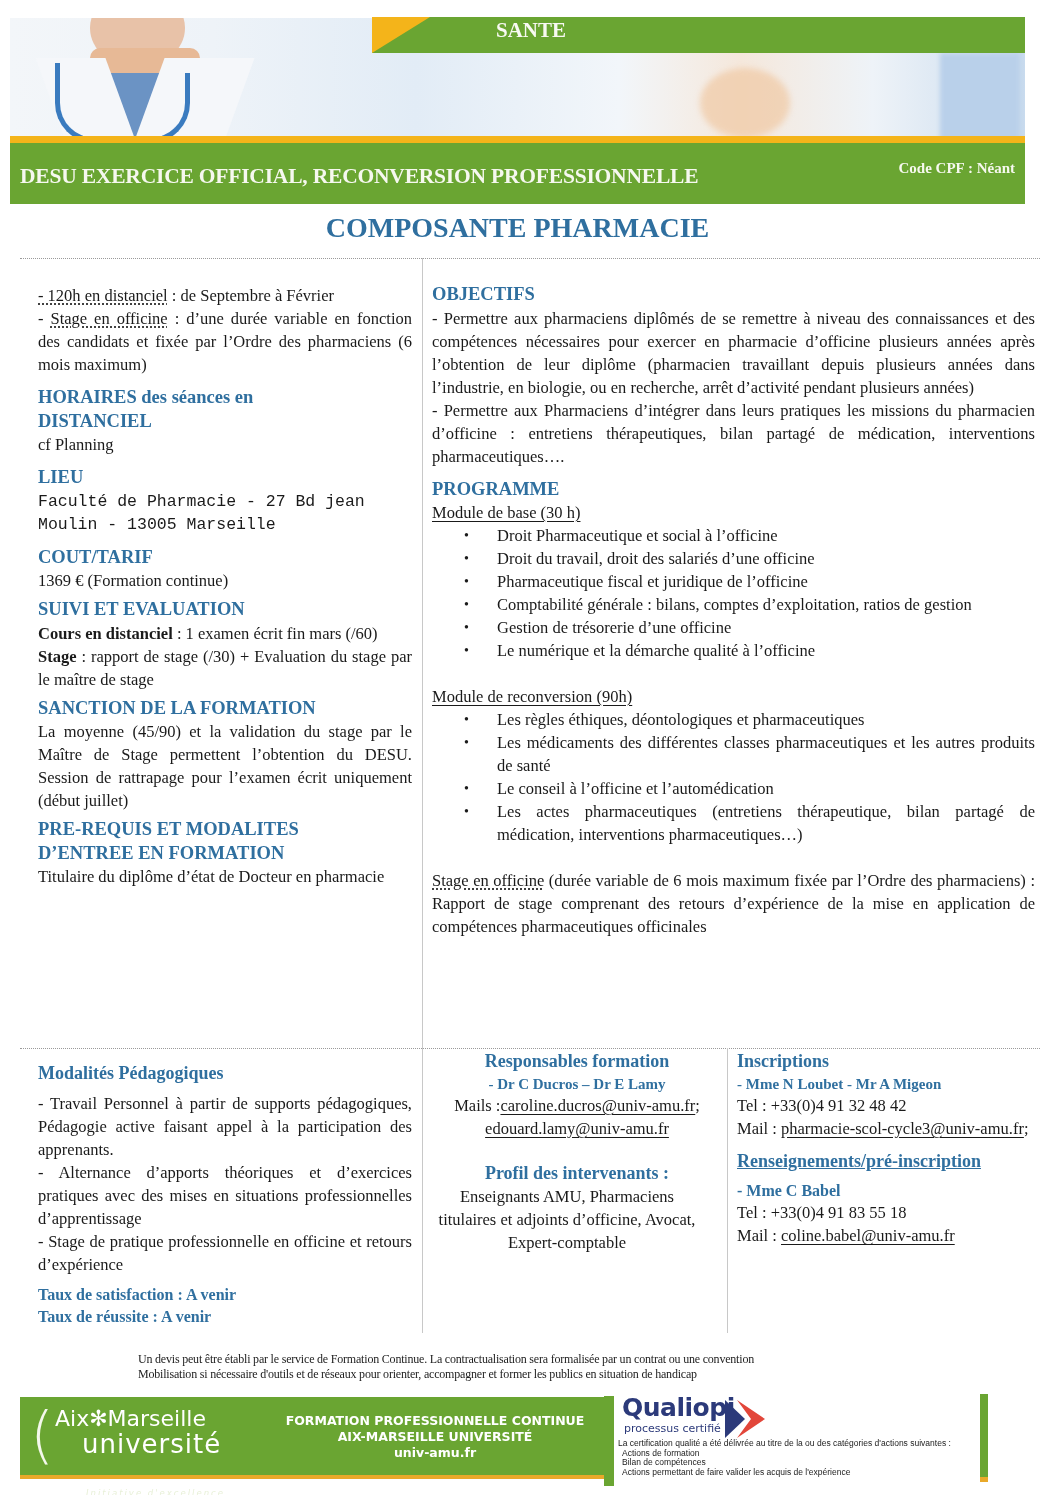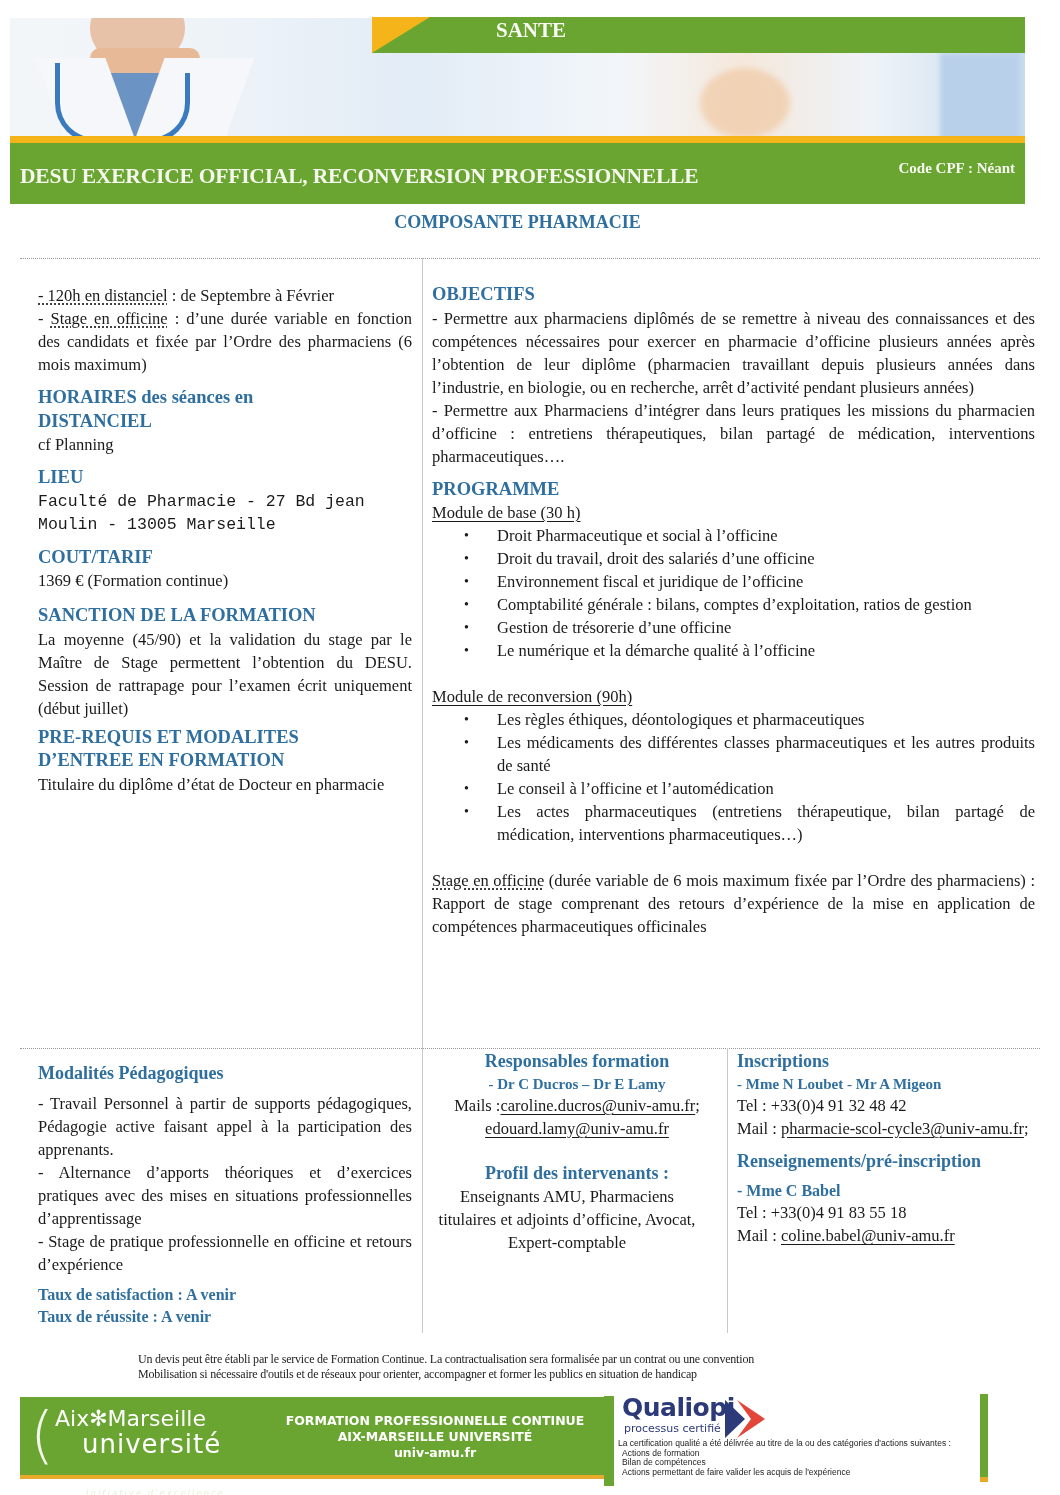--- a/index.html
+++ b/index.html
@@ -39,21 +39,21 @@
   .title-yellow { left: 10px; top: 136px; width: 1015px; height: 7px; background: #f4b41a; }
   .title-band {
     left: 10px; top: 143px; width: 1015px; height: 61px; background: #6aa532;
     display: flex; align-items: center; justify-content: space-between; padding: 0 10px;
   }
   .title-text { color: #f6f8ef; font-weight: bold; font-size: 21.5px; letter-spacing: -0.2px; margin-top: 6px; }
   .cpf-text { color: #f6f8ef; font-weight: bold; font-size: 15px; margin-top: -10px; }
 
   .composante {
     left: 0; top: 212px; width: 1035px; text-align: center;
-    color: #2f6f9f; font-weight: bold; font-size: 18px;
+    color: #2f6f9f; font-weight: bold; font-size: 28px;
   }
 
   
   .hline { border-top: 1px dotted #9a9a9a; height: 0; }
   .vline { border-left: 1px solid #c8c8c8; width: 0; }
 
   
   .col { font-size: 16.5px; line-height: 23px; }
   .h { color: #2f6f9f; font-weight: bold; font-size: 18.5px; line-height: 23.5px; }
   .h2 { color: #2f6f9f; font-weight: bold; font-size: 16px; line-height: 22px; }
@@ -134,20 +134,25 @@
   <div>
     <div class="h">LIEU</div>
     <div style="width:345px;font-family:Liberation Mono, monospace;">Faculté de Pharmacie - 27 Bd jean Moulin - 13005 Marseille</div>
   </div>
   <div class="gap"></div>
   <div>
     <div class="h">COUT/TARIF</div>
     <div>1369 € (Formation continue)</div>
   </div>
   <div class="gap-s"></div>
+  <div>
+    <div class="h">SUIVI ET EVALUATION</div>
+    <div class="p"><span class="b">Cours en distanciel</span><span> : 1 examen écrit fin mars (/60)</span></div>
+    <div class="p"><span class="b">Stage</span><span> : rapport de stage (/30) + Evaluation du stage par le maître de stage</span></div>
+  </div>
   <div class="gap-s"></div>
   <div>
     <div class="h">SANCTION DE LA FORMATION</div>
     <div class="p">La moyenne (45/90) et la validation du stage par le Maître de Stage permettent l’obtention du DESU. Session de rattrapage pour l’examen écrit uniquement (début juillet)</div>
   </div>
   <div class="gap-s"></div>
   <div>
     <div class="h" style="width:320px;">PRE-REQUIS ET MODALITES D’ENTREE EN FORMATION</div>
     <div class="p">Titulaire du diplôme d’état de Docteur en pharmacie</div>
   </div>
@@ -159,21 +164,21 @@
     <div class="p">- Permettre aux pharmaciens diplômés de se remettre à niveau des connaissances et des compétences nécessaires pour exercer en pharmacie d’officine plusieurs années après l’obtention de leur diplôme (pharmacien travaillant depuis plusieurs années dans l’industrie, en biologie, ou en recherche, arrêt d’activité pendant plusieurs années)</div>
     <div class="p">- Permettre aux Pharmaciens d’intégrer dans leurs pratiques les missions du pharmacien d’officine : entretiens thérapeutiques, bilan partagé de médication, interventions pharmaceutiques….</div>
   </div>
   <div class="gap"></div>
   <div>
     <div class="h">PROGRAMME</div>
     <div class="us">Module de base (30 h)</div>
     <ul class="bul">
       <li>Droit Pharmaceutique et social à l’officine</li>
       <li>Droit du travail, droit des salariés d’une officine</li>
-      <li>Environnement fiscal et juridique de l’officine</li>
+      <li>Pharmaceutique fiscal et juridique de l’officine</li>
       <li>Comptabilité générale : bilans, comptes d’exploitation, ratios de gestion</li>
       <li>Gestion de trésorerie d’une officine</li>
       <li>Le numérique et la démarche qualité à l’officine</li>
     </ul>
     <div style="height:23px;"></div>
     <div class="us">Module de reconversion (90h)</div>
     <ul class="bul">
       <li>Les règles éthiques, déontologiques et pharmaceutiques</li>
       <li>Les médicaments des différentes classes pharmaceutiques et les autres produits de santé</li>
       <li>Le conseil à l’officine et l’automédication</li>
@@ -203,21 +208,21 @@
   <div class="h" style="font-size:18px;">Profil des intervenants :</div>
   <div style="width:270px;">Enseignants AMU, Pharmaciens titulaires et adjoints d’officine, Avocat, Expert-comptable</div>
 </div>
 
 <div class="abs col" style="left:737px; top:1050px; width:300px;">
   <div class="h" style="font-size:18px;">Inscriptions</div>
   <div class="h2" style="font-size:15px; line-height:20px;">- Mme N Loubet - Mr A Migeon</div>
   <div>Tel : +33(0)4 91 32 48 42</div>
   <div><span>Mail : </span><a class="link">pharmacie-scol-cycle3@univ-amu.fr</a><span>;</span></div>
   <div style="height:10px;"></div>
-  <div class="h" style="font-size:18px;">Renseignements/pré-inscription</div>
+  <div class="h" style="font-size:18px;text-decoration:underline;">Renseignements/pré-inscription</div>
   <div style="height:8px;"></div>
   <div class="h2" style="font-size:16px; line-height:20px;">- Mme C Babel</div>
   <div>Tel : +33(0)4 91 83 55 18</div>
   <div><span>Mail : </span><a class="link">coline.babel@univ-amu.fr</a></div>
 </div>
 
 <div class="abs foot-note">
   <div>Un devis peut être établi par le service de Formation Continue. La contractualisation sera formalisée par un contrat ou une convention</div>
   <div>Mobilisation si nécessaire d'outils et de réseaux pour orienter, accompagner et former les publics en situation de handicap</div>
 </div>

